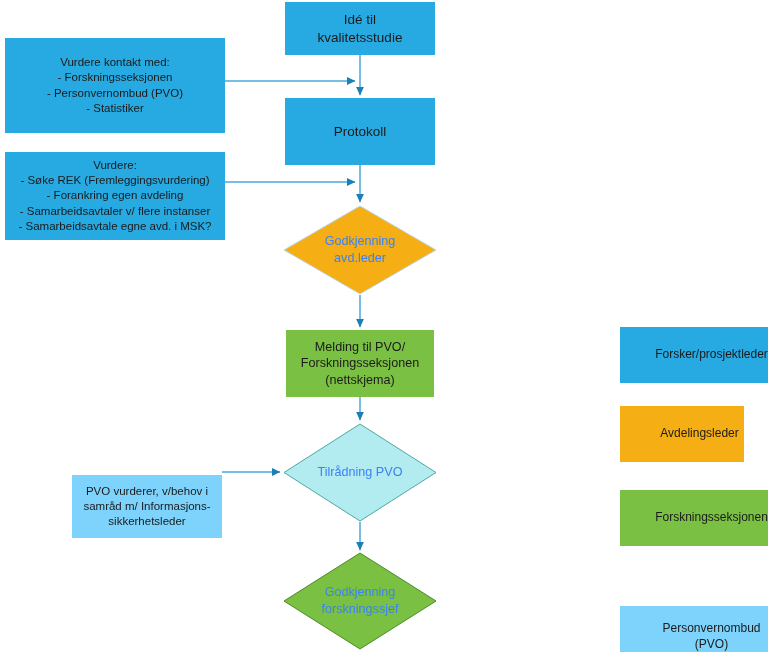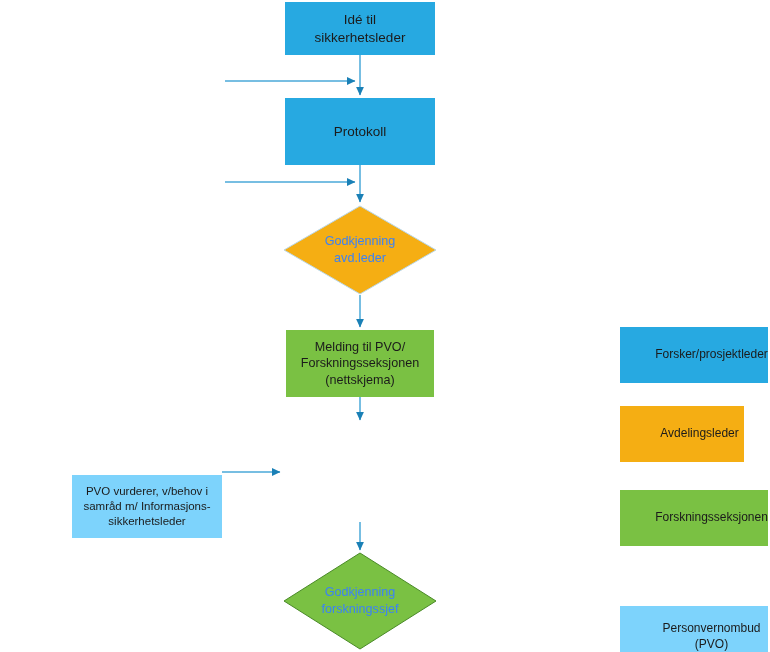--- a/index.html
+++ b/index.html
@@ -115,42 +115,57 @@
 
       <line x1="360" y1="397" x2="360" y2="420" marker-end="url(#ah)"></line>
 
       <line x1="222" y1="472" x2="280" y2="472" marker-end="url(#ah)"></line>
 
       <line x1="360" y1="522" x2="360" y2="550" marker-end="url(#ah)"></line>
     </g>
   </svg>
 
   <div class="node rect blue t13" style="left:285px; top:2px; width:150px; height:53px;">Idé til
-sikkerhetsleder</div>
+kvalitetsstudie</div>
 
+  <div class="node rect blue t115" style="left:5px; top:38px; width:220px; height:95px;">Vurdere kontakt med:
+- Forskningsseksjonen
+- Personvernombud (PVO)
+- Statistiker</div>
 
   <div class="node rect blue t13" style="left:285px; top:98px; width:150px; height:67px;">Protokoll</div>
 
+  <div class="node rect blue t115" style="left:5px; top:152px; width:220px; height:88px;">Vurdere:
+- Søke REK (Fremleggingsvurdering)
+- Forankring egen avdeling
+- Samarbeidsavtaler v/ flere instanser
+- Samarbeidsavtale egne avd. i MSK?</div>
 
   <div class="diamond-wrap" style="left:283px; top:205px; width:154px; height:90px;">
     <svg width="154" height="90" viewBox="0 0 154 90">
       <polygon points="77,1 153,45 77,89 1,45" fill="#f5ae13" stroke="#b9d7e8" stroke-width="1"></polygon>
     </svg>
     <div class="diamond-label t125">Godkjenning
 avd.leder</div>
   </div>
 
   <div class="node rect green t125" style="left:286px; top:330px; width:148px; height:67px;">Melding til PVO/
 Forskningsseksjonen
 (nettskjema)</div>
 
   <div class="node rect cyan t115" style="left:72px; top:437px; width:150px; height:63px;">PVO vurderer, v/behov i
 samråd m/ Informasjons-
 sikkerhetsleder</div>
 
+  <div class="diamond-wrap" style="left:283px; top:423px; width:154px; height:99px;">
+    <svg width="154" height="99" viewBox="0 0 154 99">
+      <polygon points="77,1 153,49.5 77,98 1,49.5" fill="#b2ebf0" stroke="#4fa8a0" stroke-width="1"></polygon>
+    </svg>
+    <div class="diamond-label t125">Tilrådning PVO</div>
+  </div>
 
   <div class="diamond-wrap" style="left:283px; top:552px; width:154px; height:98px;">
     <svg width="154" height="98" viewBox="0 0 154 98">
       <polygon points="77,1 153,49 77,97 1,49" fill="#7ac143" stroke="#4a8a28" stroke-width="1"></polygon>
     </svg>
     <div class="diamond-label t125">Godkjenning
 forskningssjef</div>
   </div>
 
   <div class="legend-box blue t12" style="left:620px; top:327px; width:148px; height:56px;">Forsker/prosjektleder</div>

